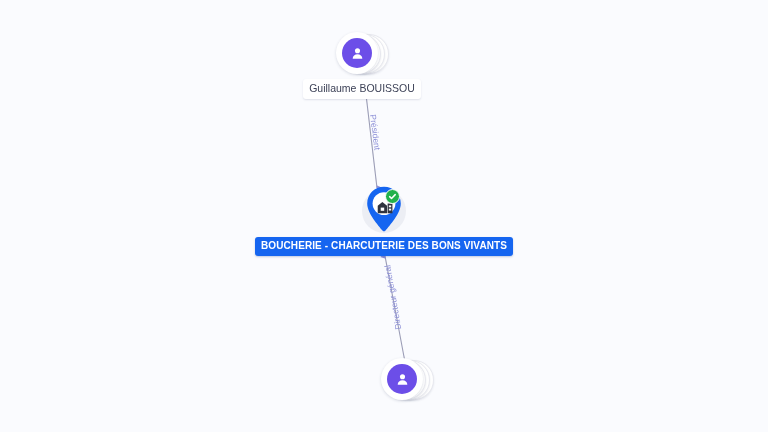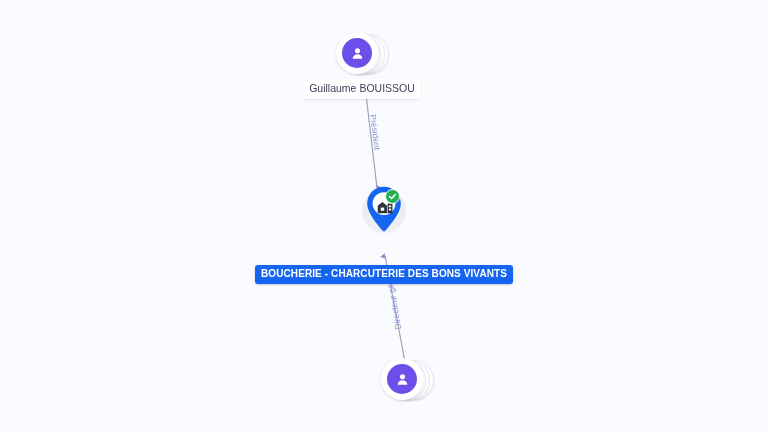--- a/index.html
+++ b/index.html
@@ -207,21 +207,21 @@
           <svg width="17" height="17" viewBox="0 0 24 24" aria-hidden="true">
             <circle cx="12" cy="8.2" r="3.6" fill="#ffffff"></circle>
             <path d="M5.2 19.4c0-3.9 3.1-6.2 6.8-6.2s6.8 2.3 6.8 6.2z" fill="#ffffff"></path>
           </svg>
         </div>
       </div>
     </div>
     <div class="person-label">Guillaume BOUISSOU</div>
   </div>
 
-  <div class="company-node" style="left:262px; top:185px; width:244px;gap:28px;">
+  <div class="company-node" style="left:262px; top:185px; width:244px;">
     <div class="pin-wrap">
       <div class="pin-halo"></div>
       <svg class="pin-svg" width="38" height="50" viewBox="0 0 38 50">
         <path d="M19 1.8 C9.6 1.8 2.2 9.2 2.2 18.5 C2.2 28.6 13.6 40.5 17.4 45.6 C18.2 46.7 19.8 46.7 20.6 45.6 C24.4 40.5 35.8 28.6 35.8 18.5 C35.8 9.2 28.4 1.8 19 1.8 Z" fill="#1565f0"></path>
         <circle cx="19" cy="18.6" r="11.4" fill="#ffffff"></circle>
       </svg>
       <div class="company-icon">
         <svg width="18" height="16" viewBox="0 0 24 22" aria-hidden="true">
           <path d="M2 21 L2 10.6 L8.4 5.4 L14.8 10.6 L14.8 21 Z" fill="#30343f"></path>
           <rect x="15.6" y="7.6" width="6.6" height="13.4" fill="#30343f"></rect>

